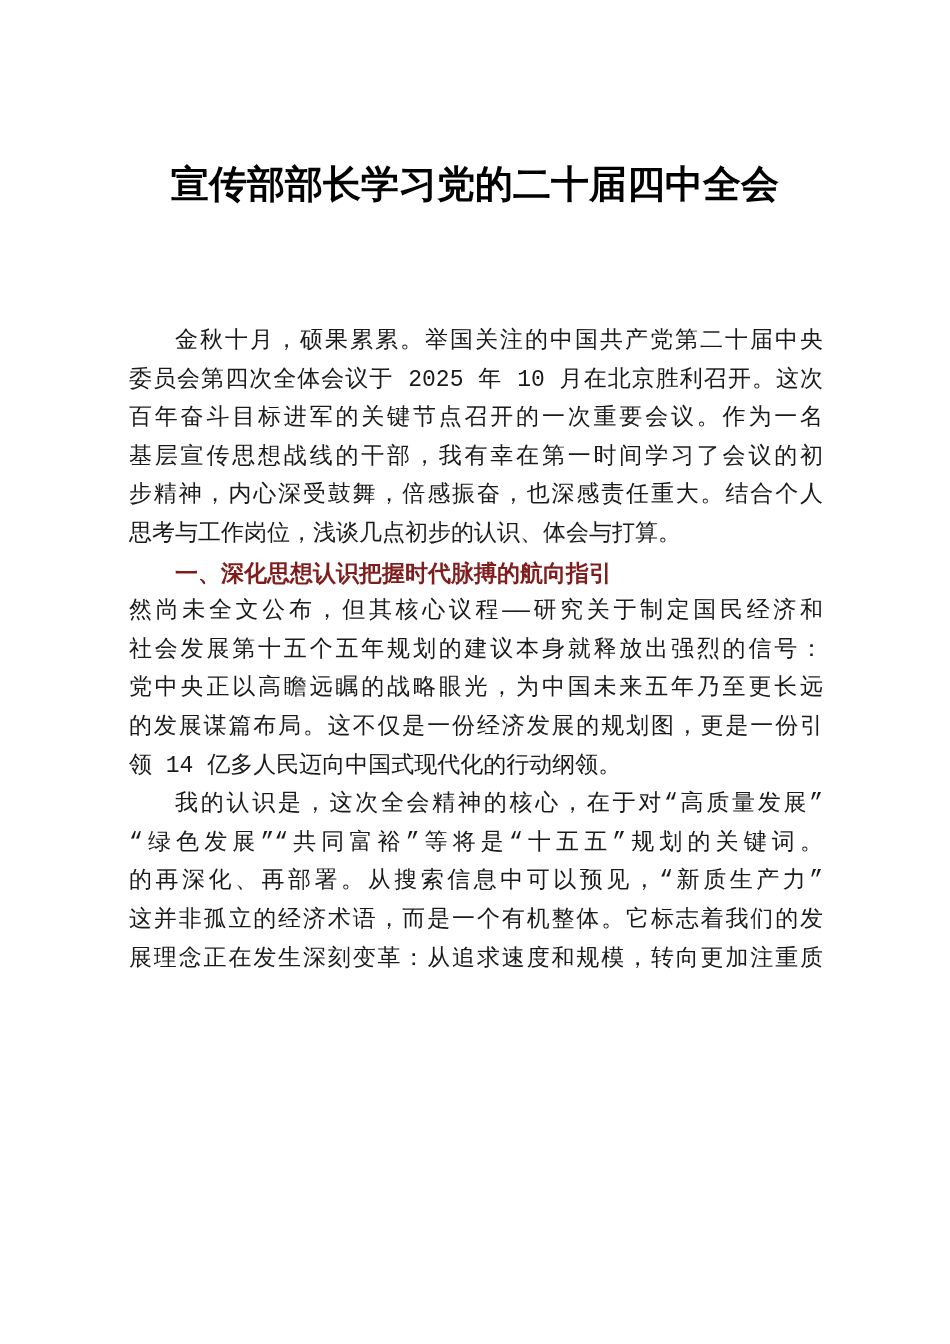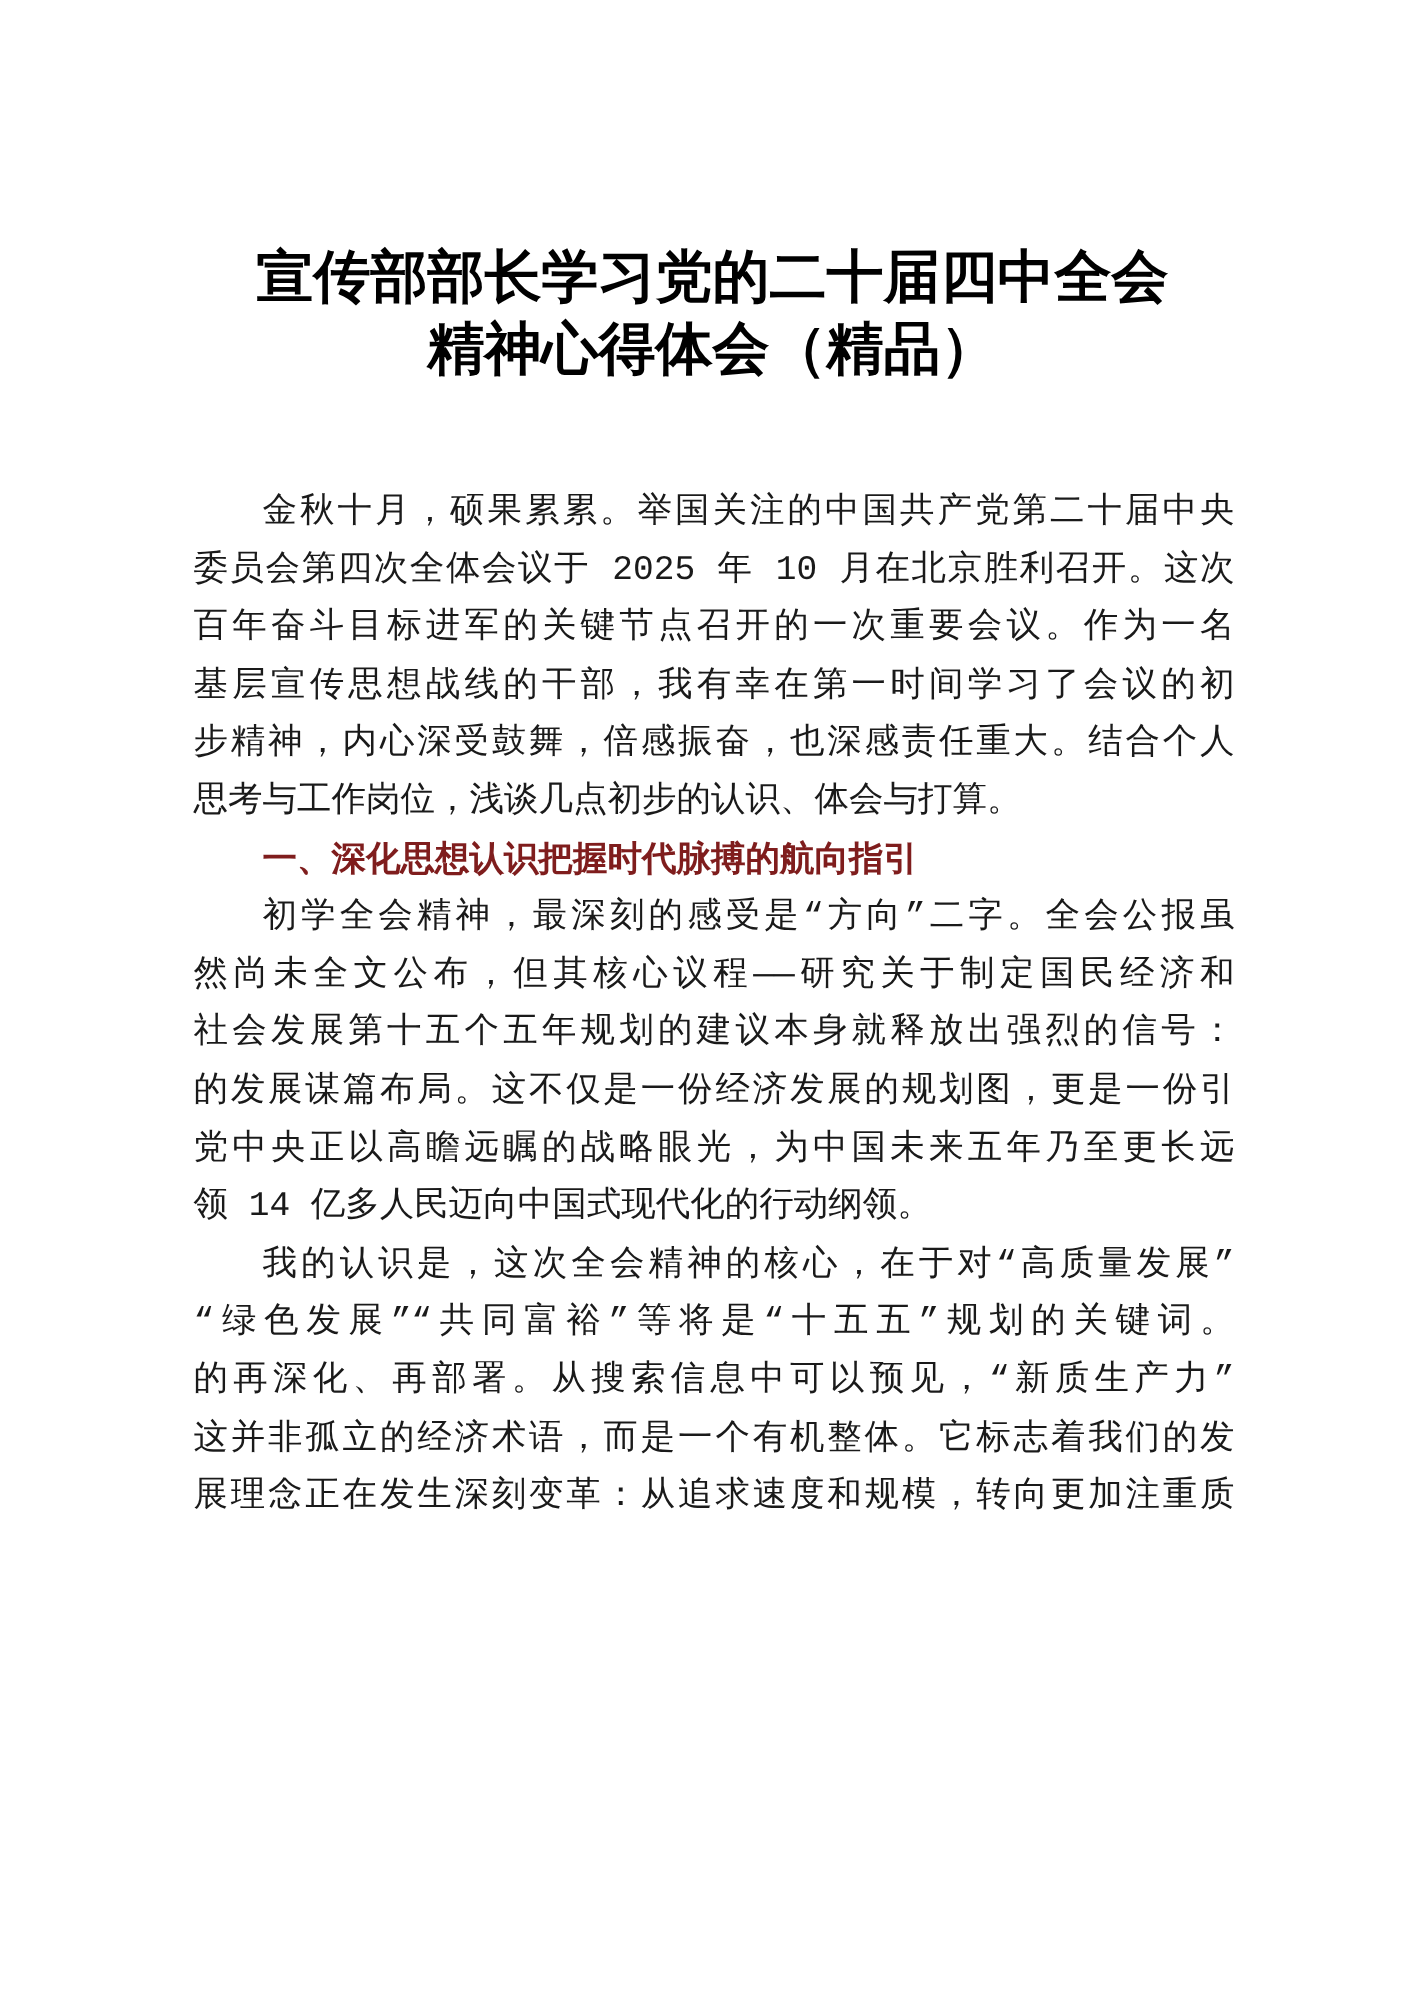--- a/index.html
+++ b/index.html
@@ -72,42 +72,40 @@
     }
     .para { display: block; }
   </style>
 </head>
 <body>
 
 <div class="page">
 
   <div class="title">
     <span class="tline">宣传部部长学习党的二十届四中全会</span>
-    <span class="tline">精神心得体会（精品）</span>
   </div>
 
   <div class="body">
 
     <div class="para">
       <span class="line indent">金秋十月，硕果累累。举国关注的中国共产党第二十届中央</span>
       <span class="line">委员会第四次全体会议于 2025 年 10 月在北京胜利召开。这次</span>
       <span class="line">百年奋斗目标进军的关键节点召开的一次重要会议。作为一名</span>
       <span class="line">基层宣传思想战线的干部，我有幸在第一时间学习了会议的初</span>
       <span class="line">步精神，内心深受鼓舞，倍感振奋，也深感责任重大。结合个人</span>
       <span class="line last">思考与工作岗位，浅谈几点初步的认识、体会与打算。</span>
     </div>
 
     <div class="heading">一、深化思想认识把握时代脉搏的航向指引</div>
 
     <div class="para">
-      <span class="line indent">初学全会精神，最深刻的感受是“方向”二字。全会公报虽</span>
       <span class="line">然尚未全文公布，但其核心议程——研究关于制定国民经济和</span>
       <span class="line">社会发展第十五个五年规划的建议本身就释放出强烈的信号：</span>
+      <span class="line">党中央正以高瞻远瞩的战略眼光，为中国未来五年乃至更长远</span>
       <span class="line">的发展谋篇布局。这不仅是一份经济发展的规划图，更是一份引</span>
-      <span class="line">党中央正以高瞻远瞩的战略眼光，为中国未来五年乃至更长远</span>
       <span class="line last">领 14 亿多人民迈向中国式现代化的行动纲领。</span>
     </div>
 
     <div class="para">
       <span class="line indent">我的认识是，这次全会精神的核心，在于对“高质量发展”</span>
       <span class="line">“绿色发展”“共同富裕”等将是“十五五”规划的关键词。</span>
       <span class="line">的再深化、再部署。从搜索信息中可以预见，“新质生产力”</span>
       <span class="line">这并非孤立的经济术语，而是一个有机整体。它标志着我们的发</span>
       <span class="line">展理念正在发生深刻变革：从追求速度和规模，转向更加注重质</span>
     </div>

